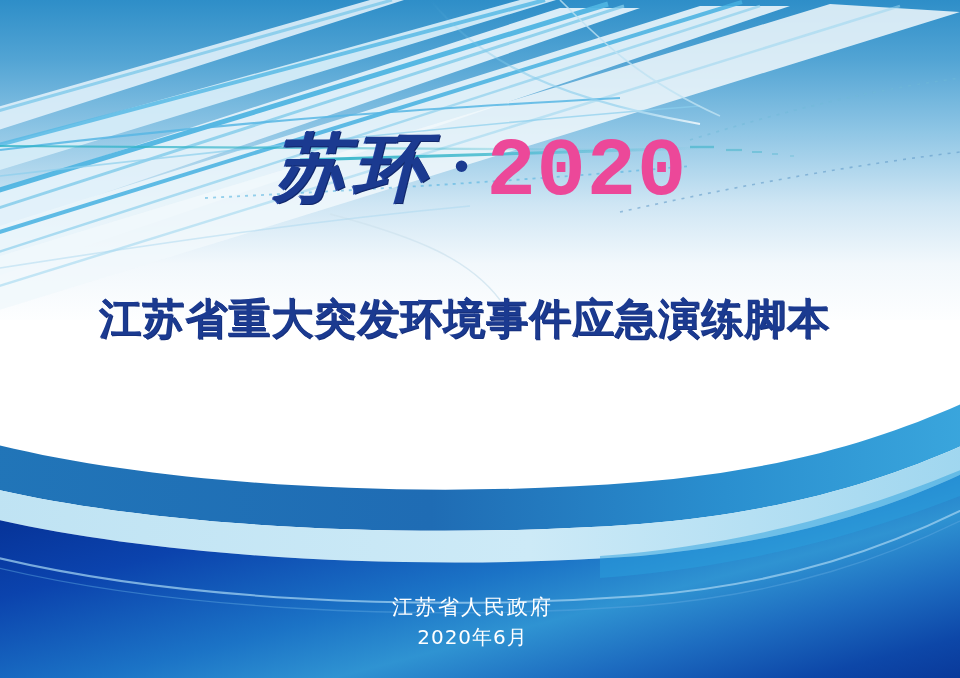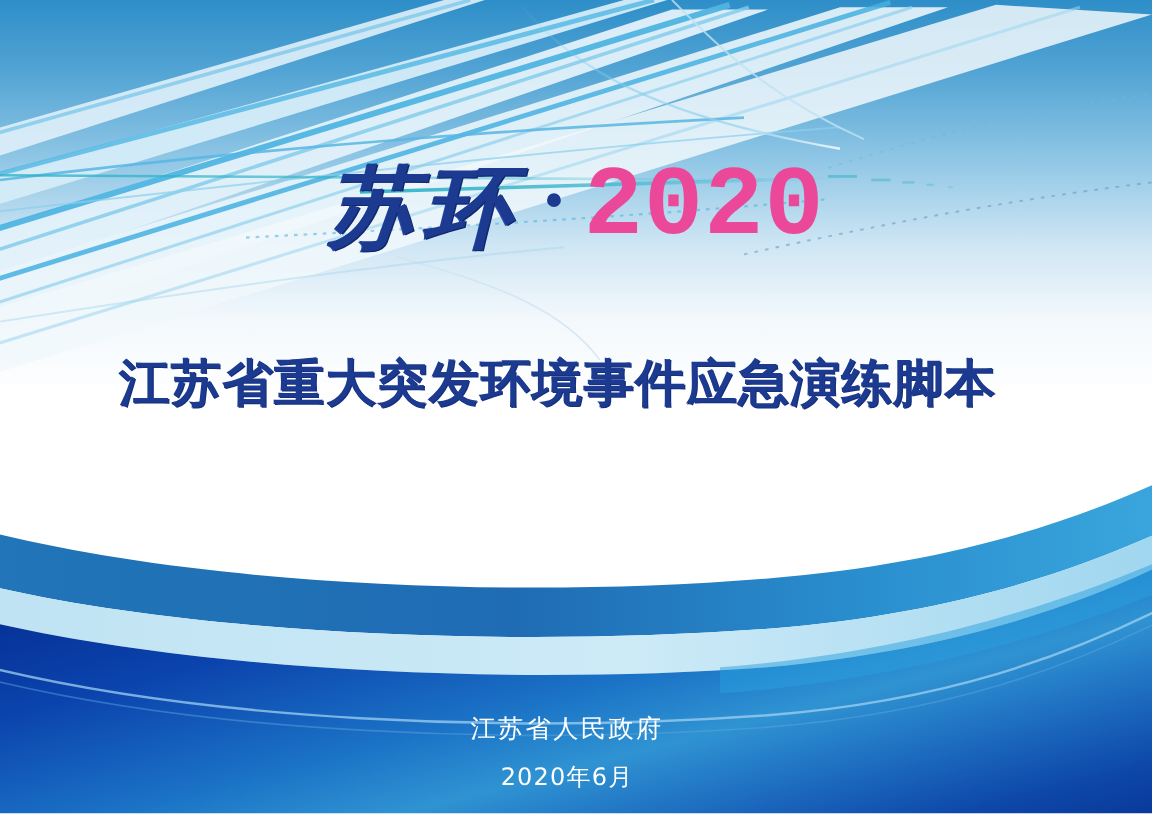--- a/index.html
+++ b/index.html
@@ -32,21 +32,21 @@
     width: 960px;
     text-align: center;
     z-index: 5;
   }
   #main-title {
     display: inline-block;
     white-space: nowrap;
     line-height: 1;
   }
   .title-cn {
-    font-family: Liberation Sans, sans-serif;
+    font-family: Liberation Mono, monospace;
     font-size: 74px;
     font-weight: 700;
     font-style: italic;
     letter-spacing: 6px;
     color: #1b3a90;
     vertical-align: middle;
     text-shadow: 1px 1px 0 #12286b, -1px 1px 0 #2a4ba8;
   }
   .title-dot {
     font-family: "DejaVu Serif", "Liberation Serif", serif;
@@ -99,21 +99,20 @@
     font-family: "DejaVu Sans", "Liberation Sans", sans-serif;
     letter-spacing: 2px;
   }
   #footer-org {
     font-size: 21px;
     line-height: 30px;
   }
   #footer-date {
     font-size: 20px;
     line-height: 30px;
-    margin-top: 10px;
     letter-spacing: 1px;
   }
 </style>
 </head>
 <body>
 
 <div id="slide">
 
   <div class="layer">
     <svg class="bg-svg" width="960" height="678" viewBox="0 0 960 678" xmlns="http://www.w3.org/2000/svg">

